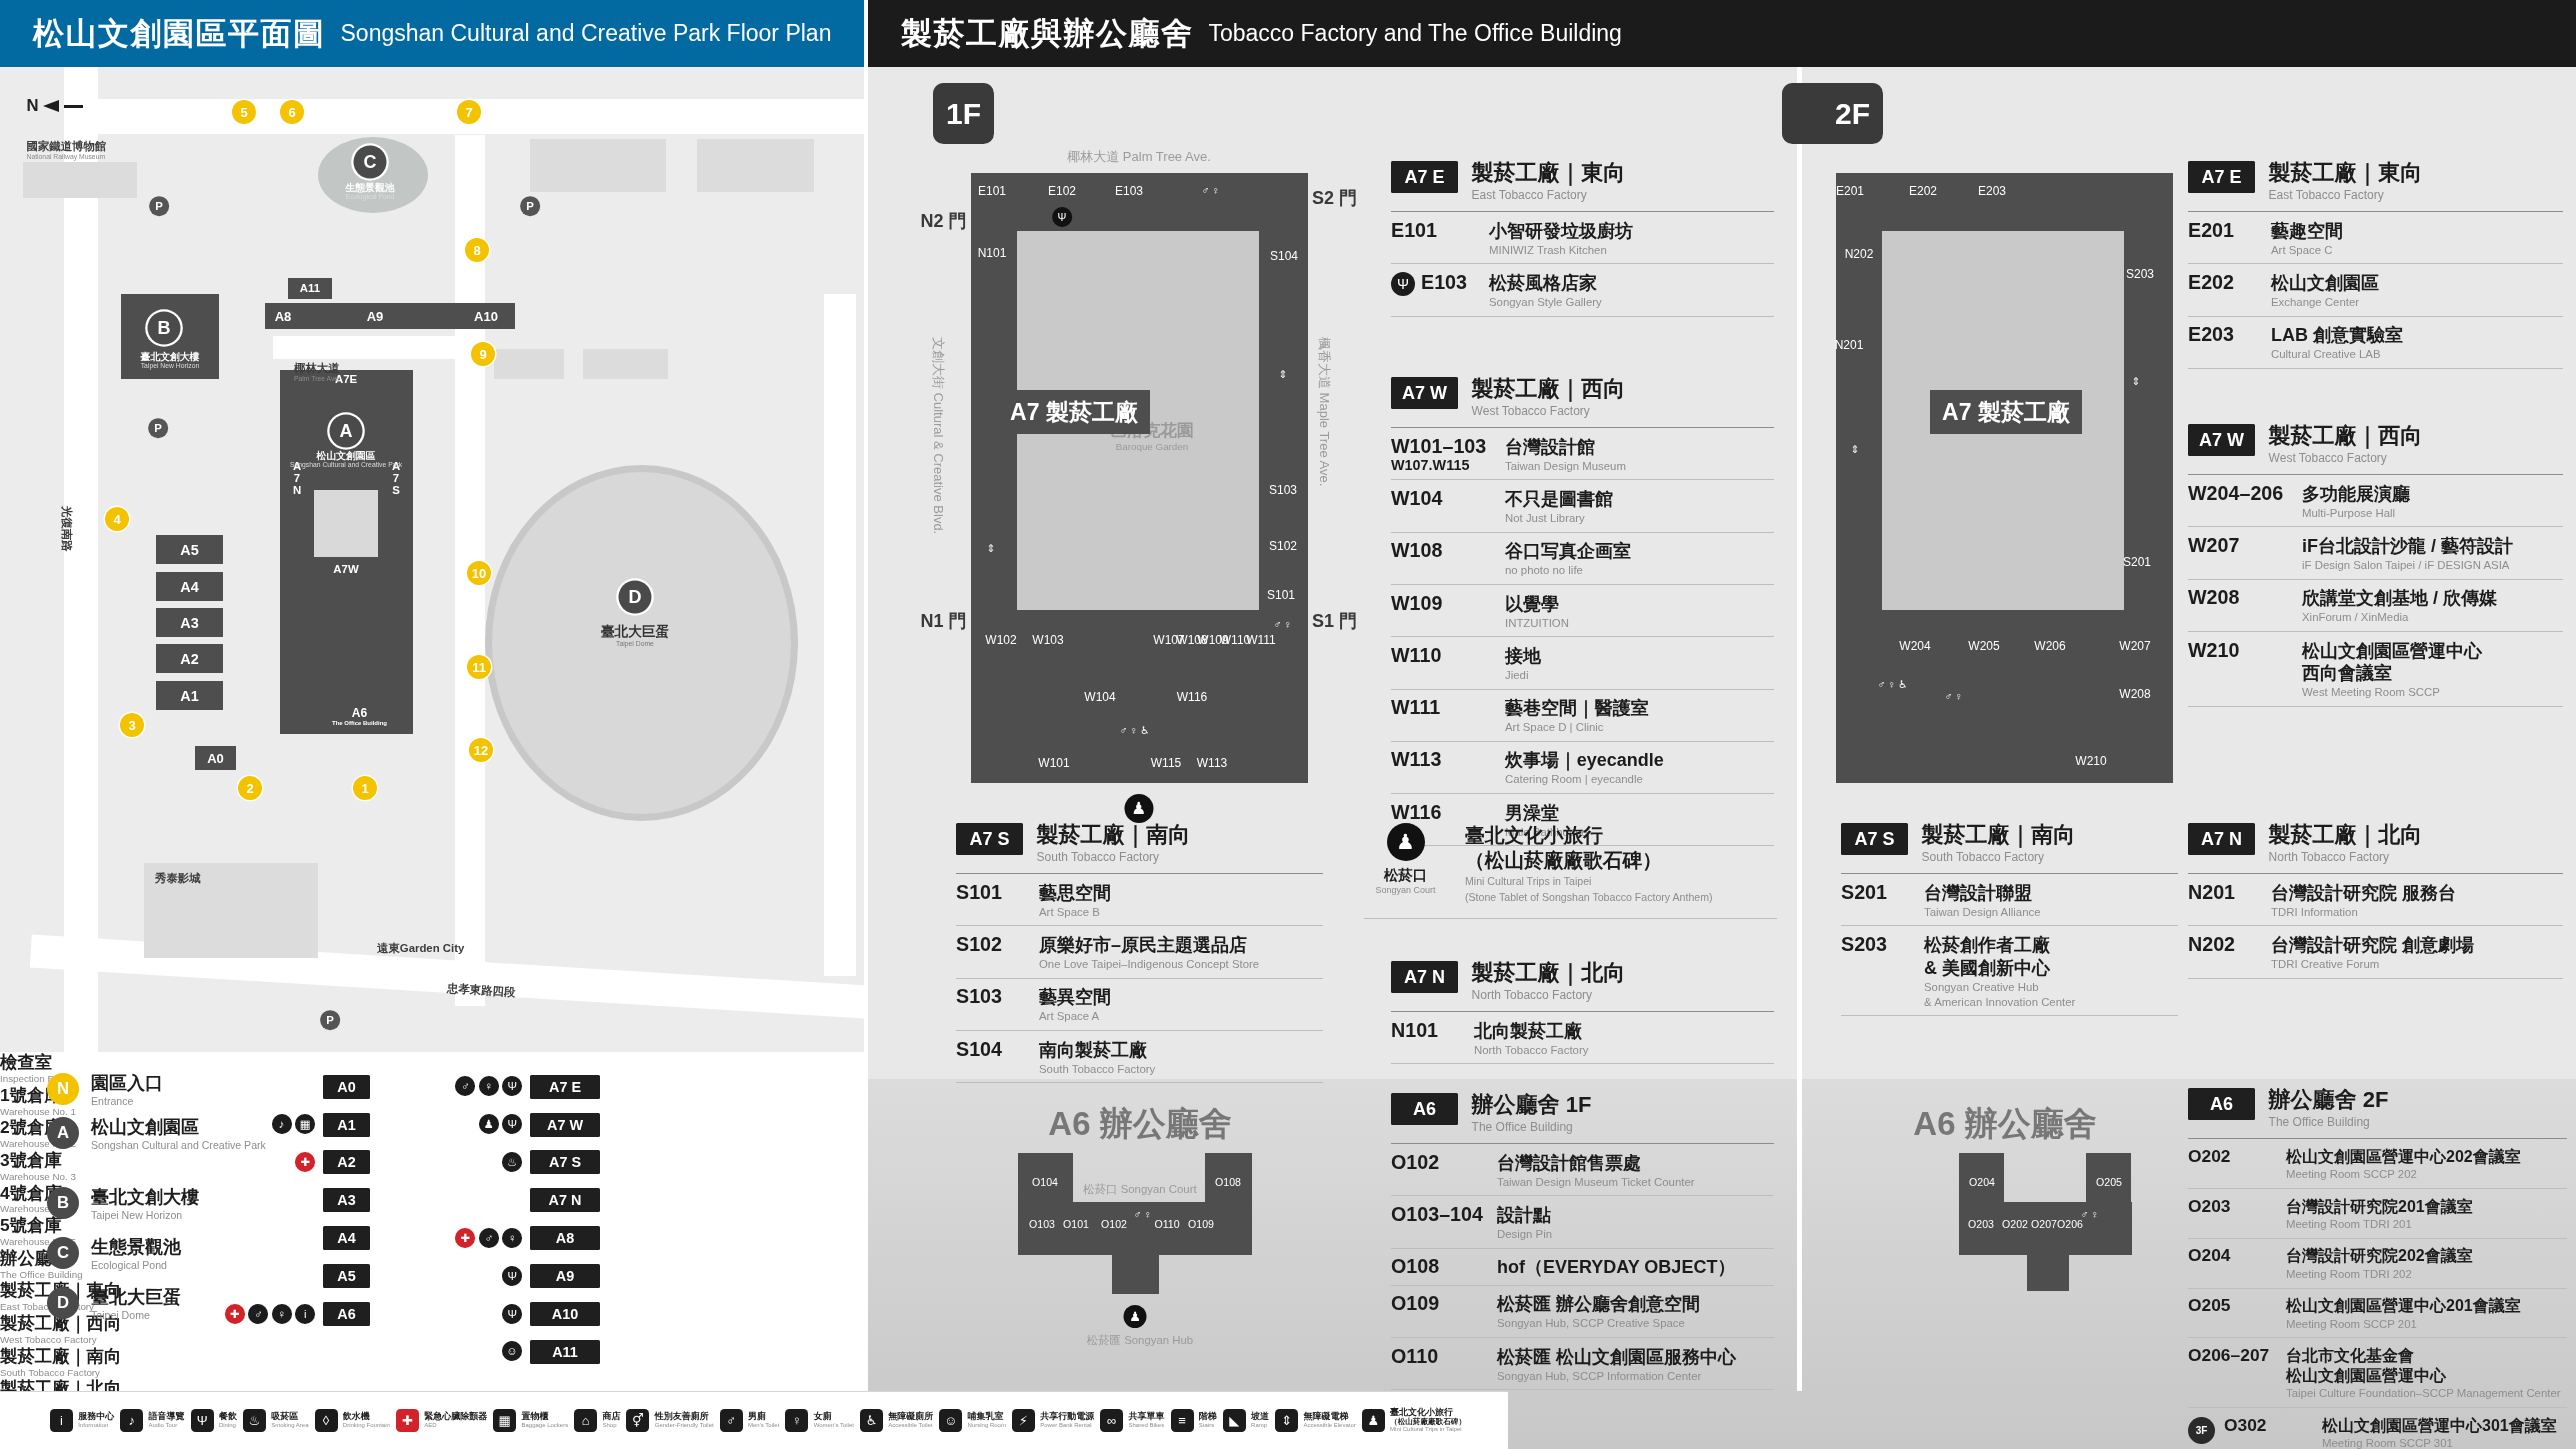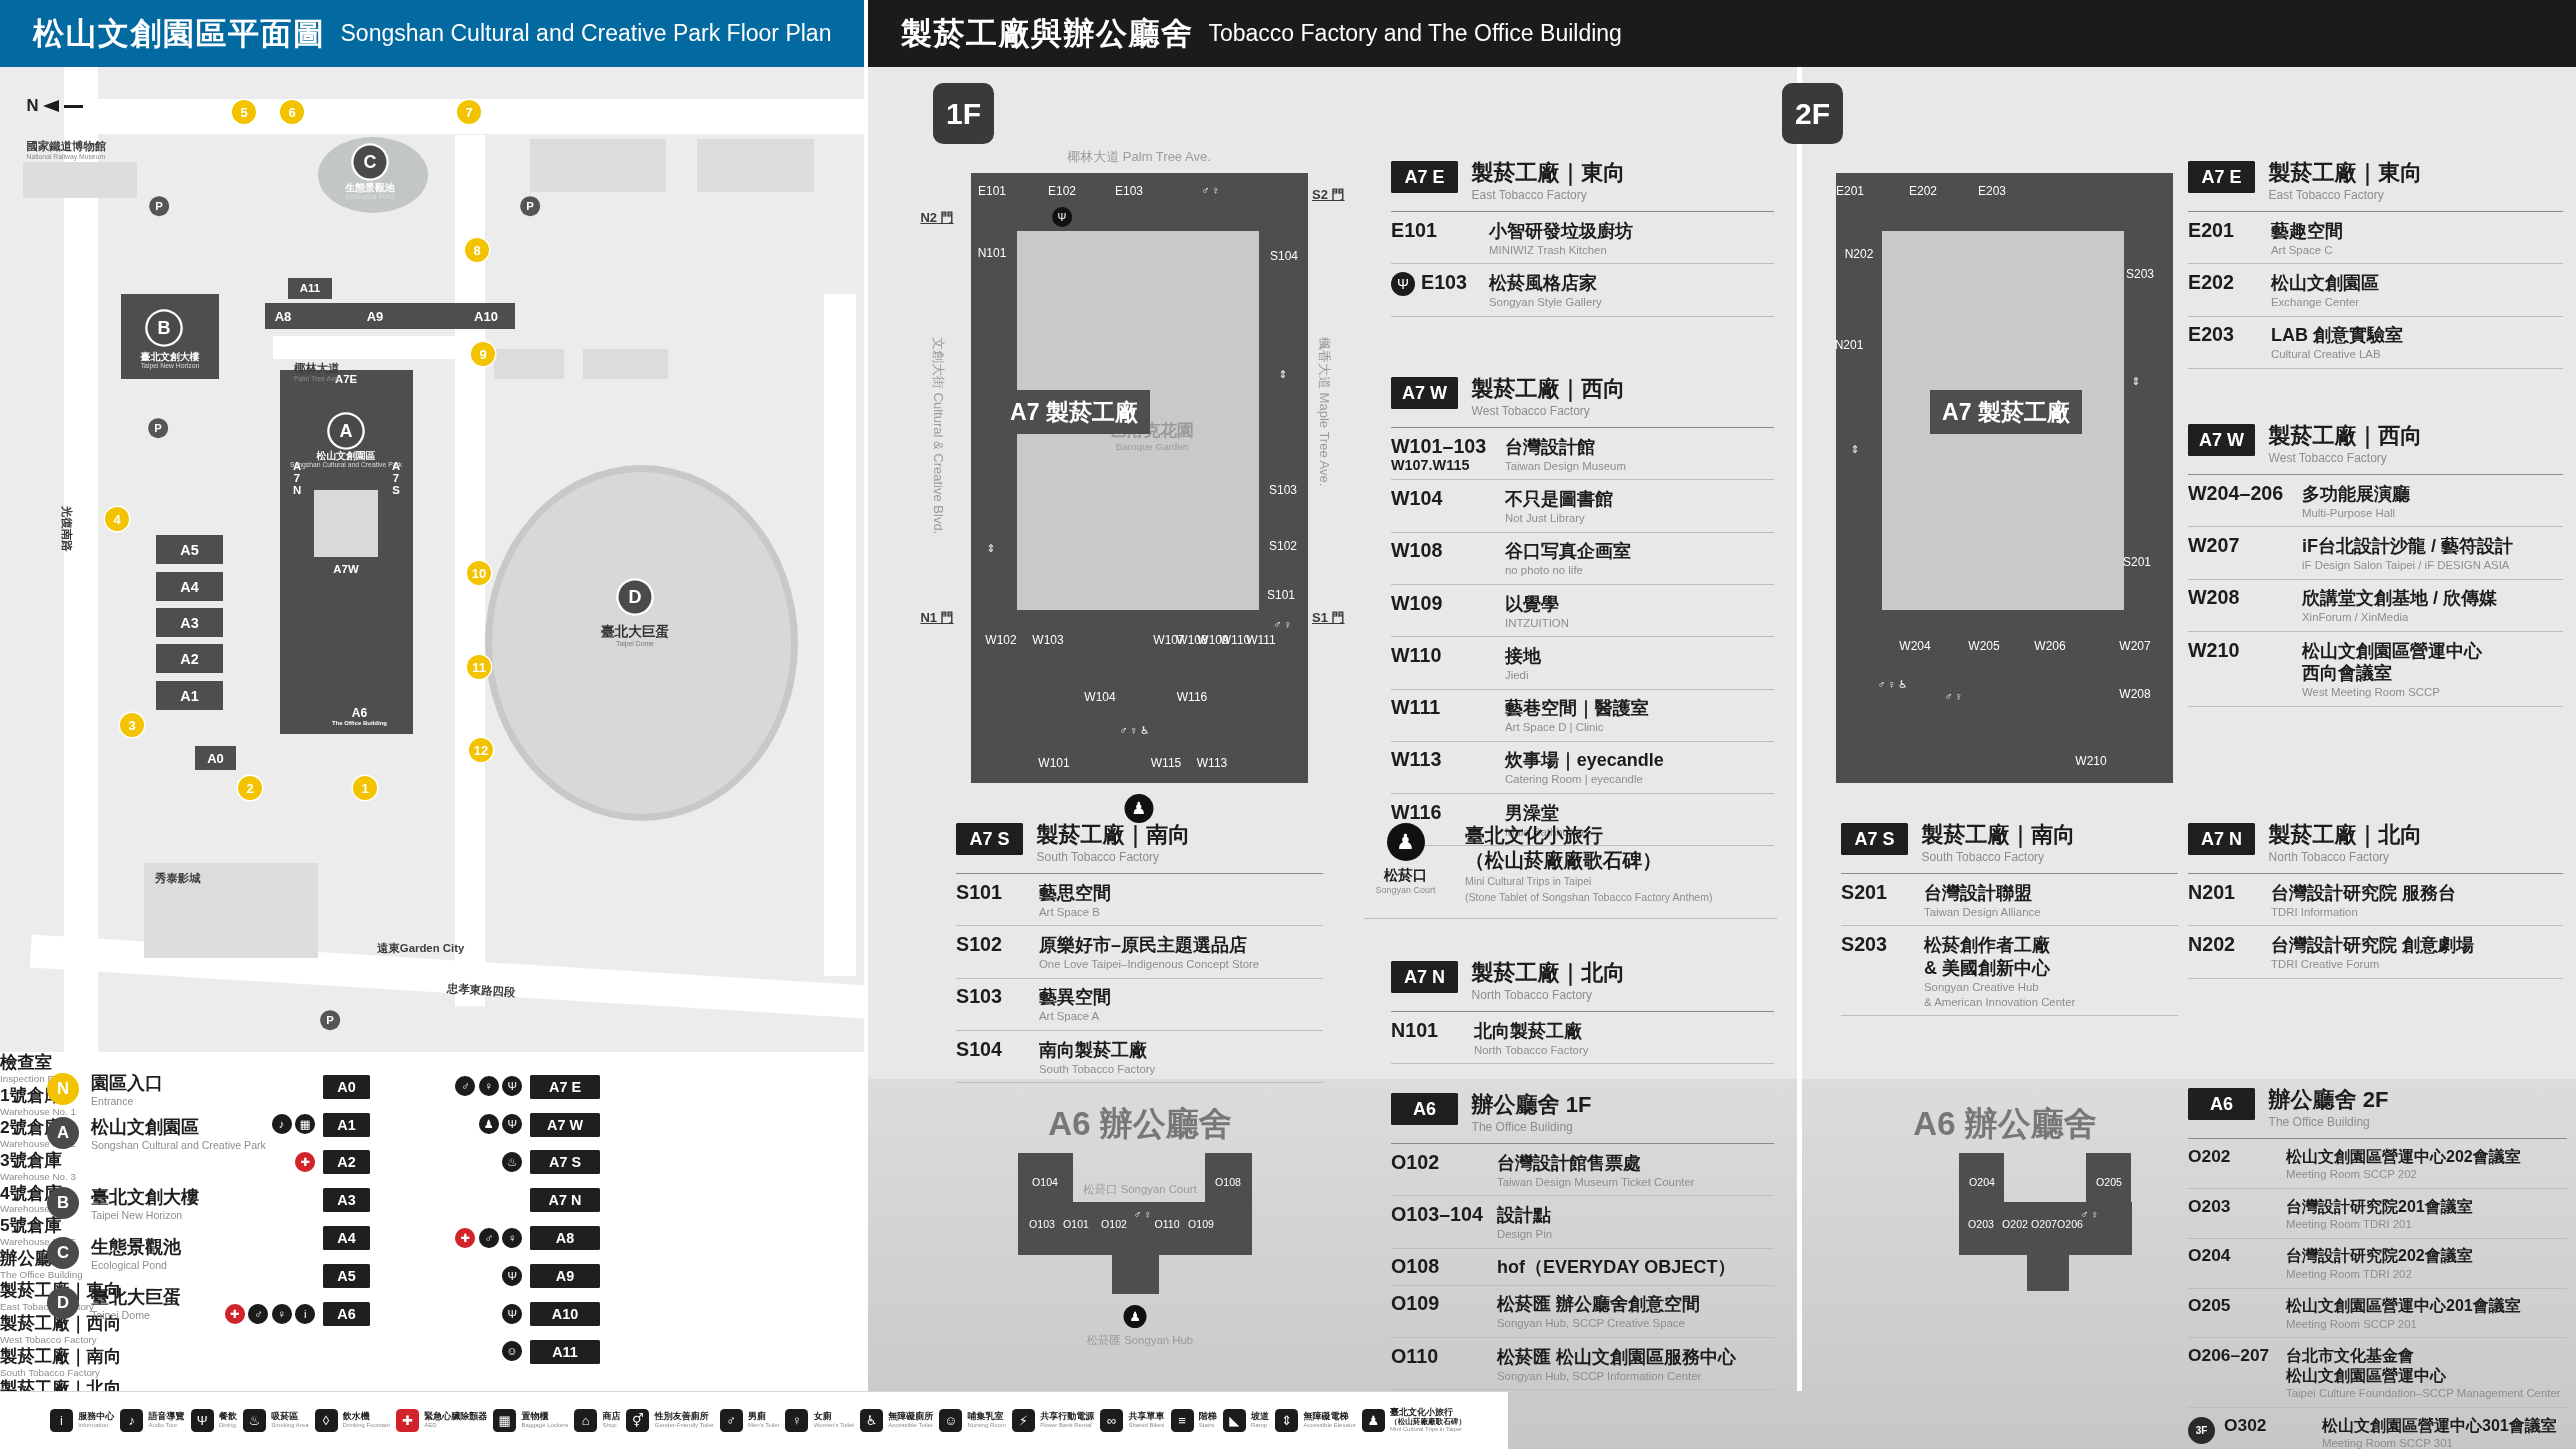--- a/index.html
+++ b/index.html
@@ -48,21 +48,21 @@
   .fl-badge{position:absolute;width:61px;height:61px;border-radius:10.6px;background:#3a3a3a;color:#fff;font-weight:bold;font-size:30px;display:flex;align-items:center;justify-content:center;}
   
   .plan{position:absolute;}
   .pl-bld{position:absolute;background:#4e4e4e;}
   .pl-court{position:absolute;background:#c9c9c9;}
   .pl-room{position:absolute;transform:translateX(-50%);color:#fff;font-size:12px;white-space:nowrap;}
   .pl-patch{position:absolute;background:#4e4e4e;color:#fff;font-weight:bold;font-size:23px;display:flex;align-items:center;justify-content:center;white-space:nowrap;}
   .pl-courtlbl{position:absolute;transform:translateX(-50%);text-align:center;color:#9a9a9a;line-height:1.2;}
   .pl-courtlbl .zh{font-size:16.7px;font-weight:bold;display:block;}
   .pl-courtlbl .en{font-size:9.8px;display:block;}
-  .pl-gate{position:absolute;font-size:13px;font-weight:bold;color:#3a3a3a;white-space:nowrap;text-decoration:underline;}
+  .pl-gate{position:absolute;font-size:18px;font-weight:bold;color:#3a3a3a;white-space:nowrap;}
   .pl-street{position:absolute;color:#9b9b9b;font-size:13px;white-space:nowrap;}
   .pl-ic{position:absolute;transform:translateX(-50%);color:#fff;font-size:10.6px;letter-spacing:2.3px;white-space:nowrap;}
   .walkc{position:absolute;border-radius:50%;background:#111;color:#fff;display:flex;align-items:center;justify-content:center;transform:translateX(-50%);}
   .pl-title{position:absolute;transform:translateX(-50%);font-size:33px;font-weight:bold;color:#777;white-space:nowrap;}
   .pl-sub{position:absolute;transform:translateX(-50%);font-size:11.4px;color:#9a9a9a;white-space:nowrap;text-align:center;line-height:1.15;}
   
   .sec{position:absolute;}
   .sec-hd{display:flex;gap:13.6px;align-items:flex-start;padding-bottom:9px;border-bottom:0.8px solid #8c8c8c;}
   .sec-badge{min-width:67px;height:32px;font-size:18px;padding:0 7.6px;box-sizing:border-box;}
   .sec-zh{font-size:22px;font-weight:bold;color:#1c1c1c;line-height:1.1;}
@@ -93,21 +93,21 @@
   .fitem .labels{line-height:1.1;}
   .fitem .zh{font-size:9px;font-weight:bold;color:#222;display:block;white-space:nowrap;}
   .fitem .zh2{font-size:7.6px;font-weight:bold;color:#222;display:block;white-space:nowrap;}
   .fitem .en{font-size:6px;color:#8d8d8d;display:block;white-space:nowrap;}
   
   #plan1f{left:909px;top:148px;width:470px;height:674px;}
   #plan2f{left:1773px;top:148px;width:439px;height:674px;}
   #plan1a6{left:951px;top:1079px;width:420px;height:312px;}
   #plan2a6{left:1841px;top:1079px;width:356px;height:312px;}
   #badge1f{left:933px;top:83px;}
-  #badge2f{left:1782px;top:83px;}
+  #badge2f{left:1782px;top:83px;padding-left:40px;}
   #sec-1e{left:1391px;top:161px;width:383px;}
   #sec-1w{left:1391px;top:377px;width:383px;}
   #sec-1s{left:956px;top:823px;width:367px;}
   #court-1{left:1364px;top:823px;width:413px;}
   #sec-1n{left:1391px;top:961px;width:383px;}
   #sec-1a6{left:1391px;top:1093px;width:383px;}
   #sec-2e{left:2188px;top:161px;width:375px;}
   #sec-2w{left:2188px;top:424px;width:375px;}
   #sec-2s{left:1841px;top:823px;width:337px;}
   #sec-2n{left:2188px;top:823px;width:375px;}

